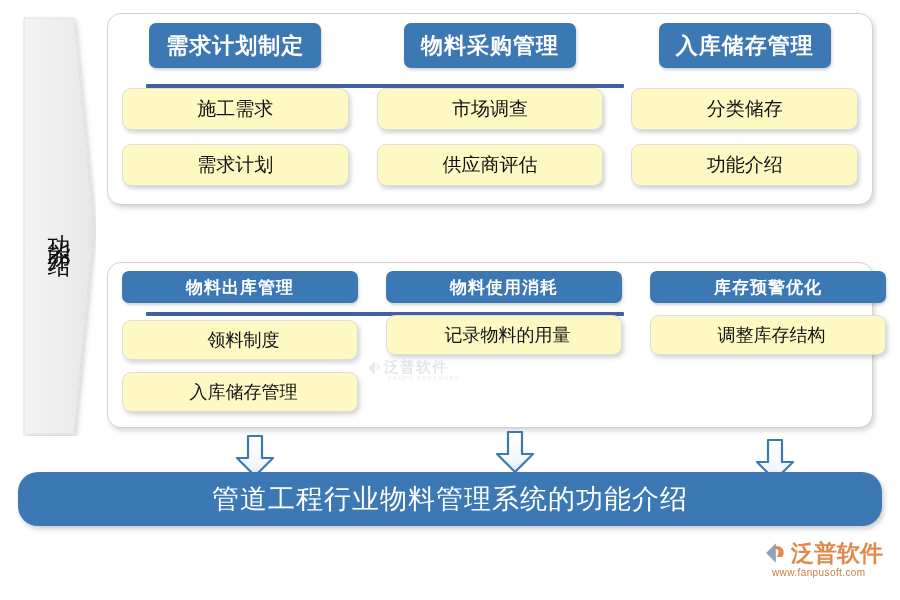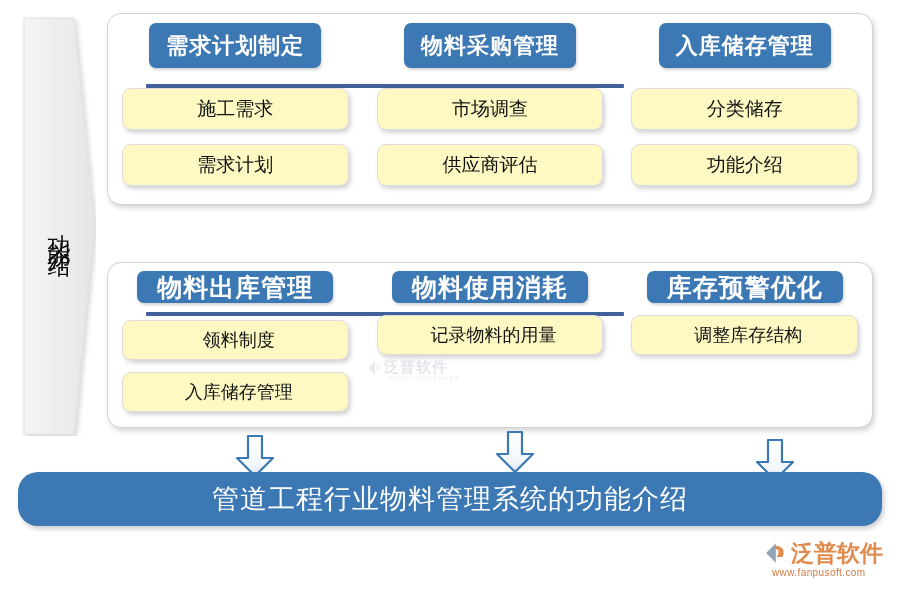--- a/index.html
+++ b/index.html
@@ -67,21 +67,21 @@
     color:#ffffff;
     border-radius:7px;
     text-align:center;
     font-weight:bold;
     letter-spacing:1px;
     box-sizing:border-box;
     display:flex;align-items:center;justify-content:center;
     box-shadow:1px 2px 3px rgba(0,0,0,.18);
   }
   #panel1 .hdr{width:172px;height:45px;font-size:22px;}
-  #panel2 .hdr{width:196px;height:32px;font-size:25px;}
+  #panel2 .hdr{width:236px;height:32px;font-size:17px;}
 
   
   .divider{
     position:absolute;
     height:4px;
     background:#41619c;
     border-radius:1px;
   }
   #panel1 .divider{left:38px;top:70px;width:478px;}
   #panel2 .divider{left:38px;top:49px;width:478px;}

